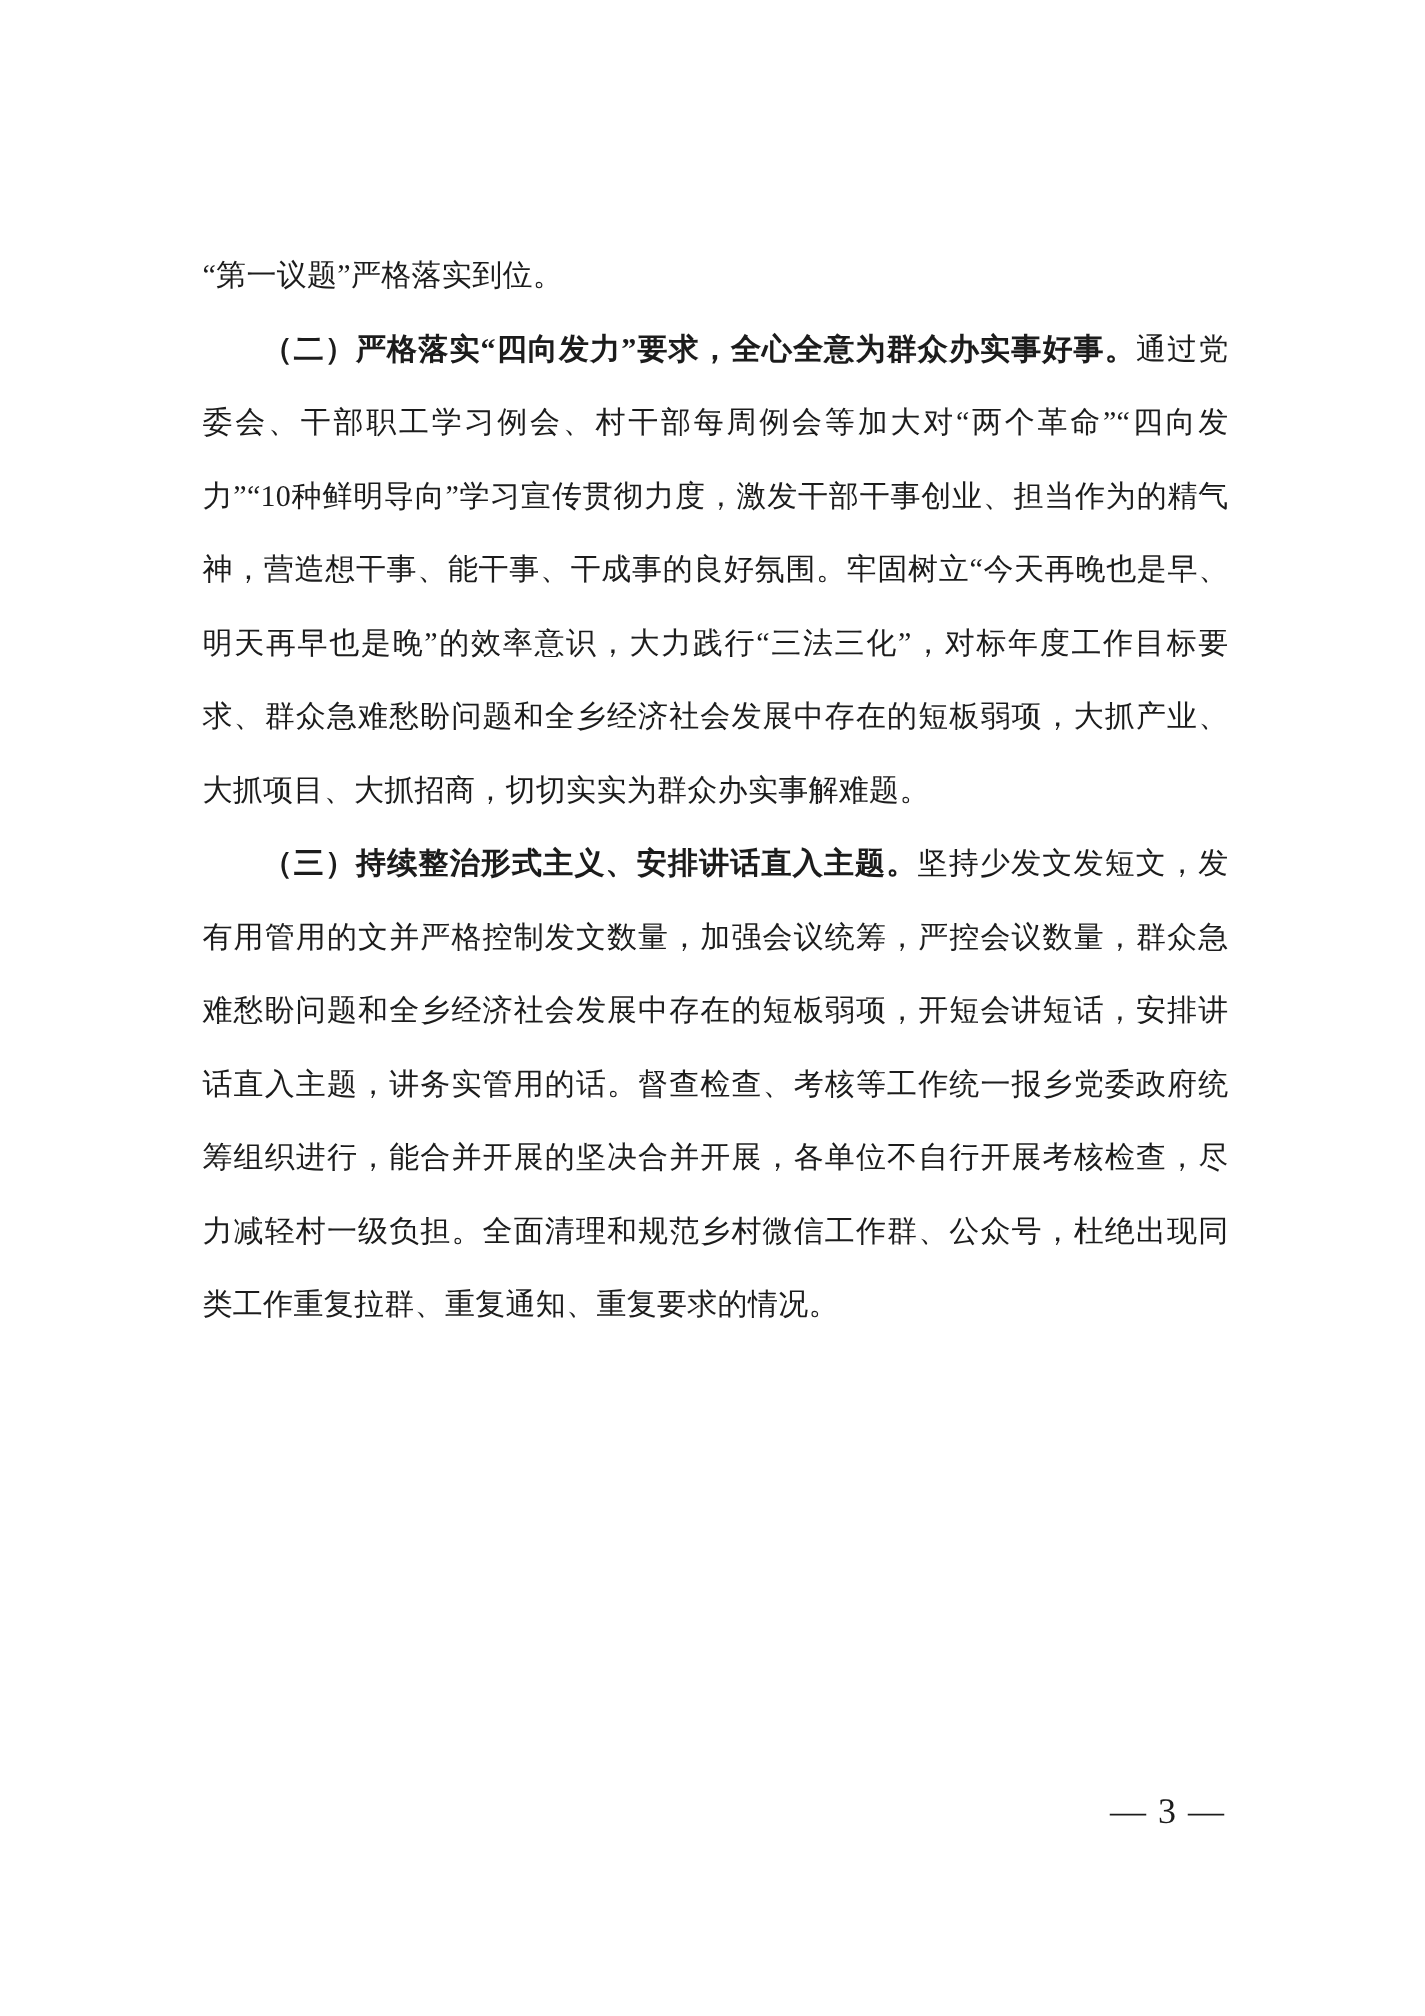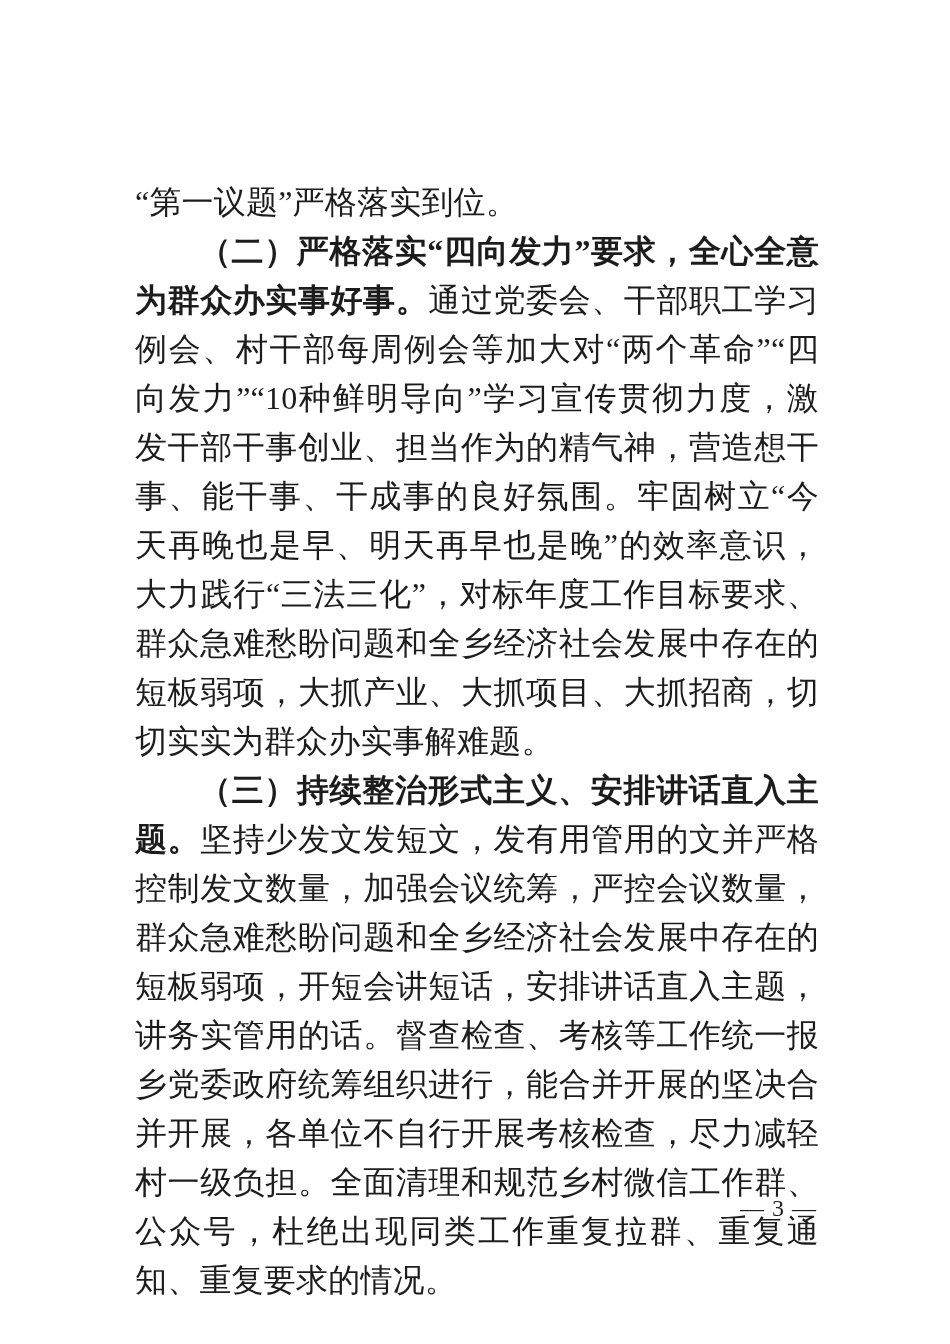--- a/index.html
+++ b/index.html
@@ -13,23 +13,23 @@
     width: 950px;
     height: 1344px;
     background: #ffffff;
     overflow: hidden;
     font-family: "Liberation Serif", "DejaVu Serif", serif;
     color: #1c1c1c;
   }
   .doc-content {
     position: absolute;
     left: 135px;
-    top: 178px;
+    top: 160px;
     width: 684px;
-    font-size: 32px;
+    font-size: 20px;
     line-height: 49px;
     text-align: justify;
     text-justify: inter-ideograph;
     letter-spacing: 0.2px;
   }
   .doc-content p {
     margin: 0;
     padding: 0;
   }
   .doc-content p.indent {

